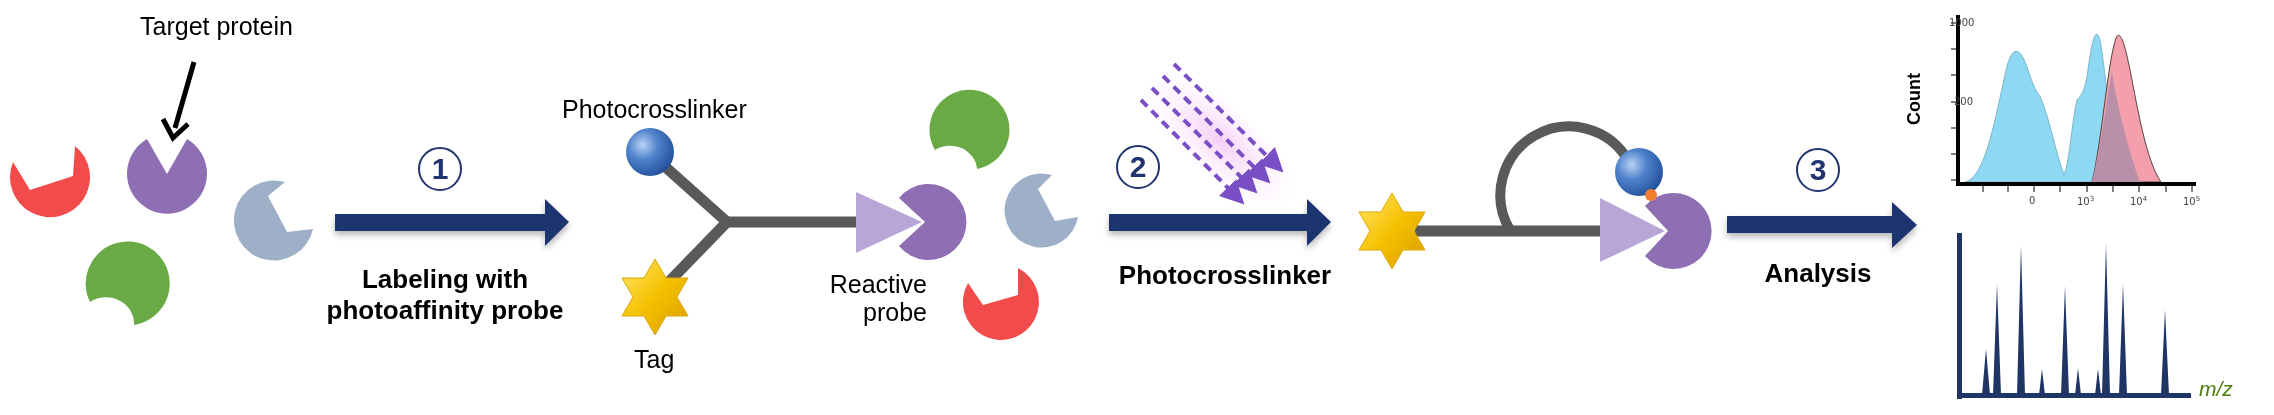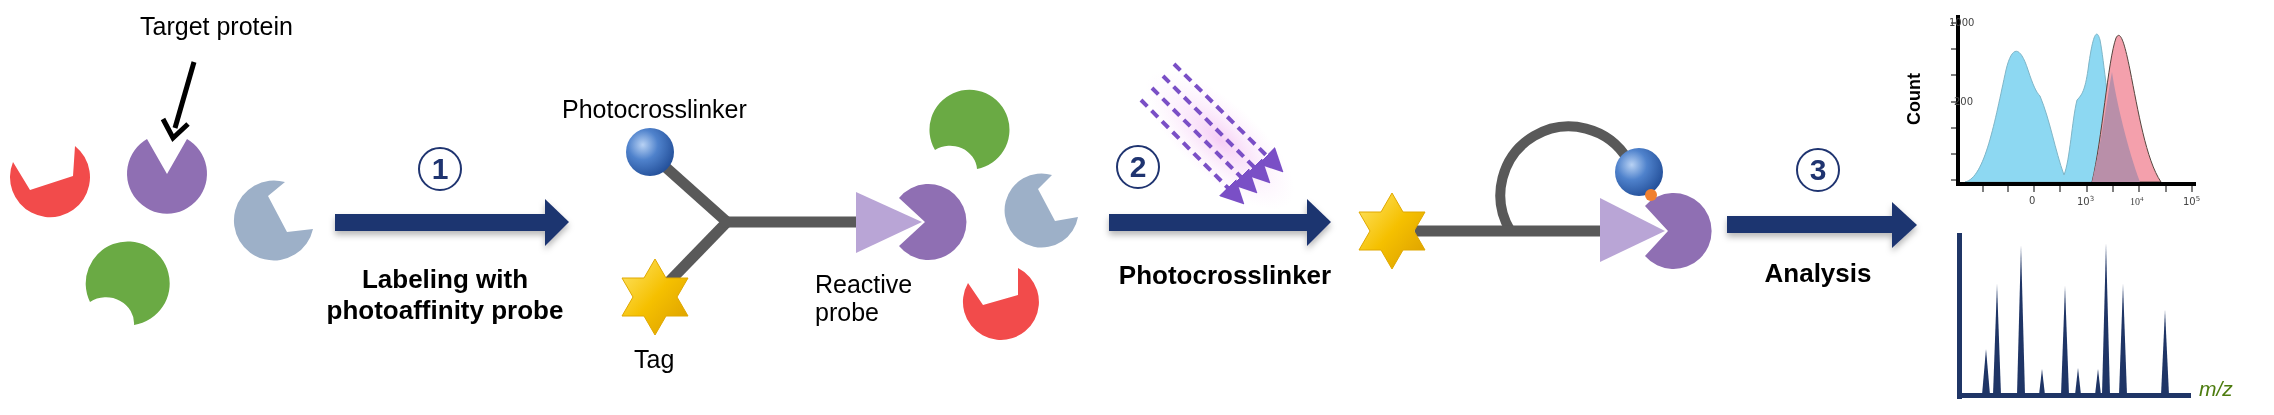--- a/index.html
+++ b/index.html
@@ -148,38 +148,38 @@
     <path d="M2095,395 L2098,369 L2101,395 Z"></path>
     <path d="M2102,395 L2106,243 L2110,395 Z"></path>
     <path d="M2119,395 L2123,284 L2127,395 Z"></path>
     <path d="M2161,395 L2165,310 L2169,395 Z"></path>
   </g>
 </svg>
 
 <div class="lbl reg" style="left:140px;top:14px;">Target protein</div>
 <div class="lbl reg" style="left:562px;top:97px;">Photocrosslinker</div>
 <div class="lbl reg" style="left:634px;top:347px;">Tag</div>
-<div class="lbl reg" style="left:815px;top:270px;text-align:left;width:112px;line-height:28px;">
+<div class="lbl reg" style="left:815px;top:270px;text-align:right;width:112px;line-height:28px;">
   <div>Reactive</div>
   <div>probe</div>
 </div>
 
 <div class="step-num" style="left:418px;top:147px;">1</div>
 <div class="step-num" style="left:1116px;top:145px;">2</div>
 <div class="step-num" style="left:1796px;top:148px;">3</div>
 
 <div class="lbl bold" style="left:305px;top:264px;width:280px;line-height:31px;text-align:center;">
   <div>Labeling with</div>
   <div>photoaffinity probe</div>
 </div>
 <div class="lbl bold" style="left:1095px;top:262px;width:260px;">Photocrosslinker</div>
 <div class="lbl bold" style="left:1748px;top:260px;width:140px;">Analysis</div>
 
 <div class="lbl" style="left:1905px;top:90px;font-size:18px;font-weight:bold;transform:rotate(-90deg);transform-origin:left top;top:125px;">Count</div>
 <div class="ax-tick" style="left:1924px;top:17px;">1000</div>
 <div class="ax-tick" style="left:1929px;top:96px;">200</div>
 <div class="ax-tick" style="left:2004px;top:195px;">0</div>
 <div class="ax-tick" style="left:2052px;top:195px;"><span>10</span><sup style="font-size:7px">3</sup></div>
-<div class="ax-tick" style="left:2105px;top:195px;font-family:Liberation Serif, serif;"><span>10</span><sup style="font-size:7px">4</sup></div>
+<div class="ax-tick" style="left:2105px;top:195px;"><span>10</span><sup style="font-size:7px">4</sup></div>
 <div class="ax-tick" style="left:2158px;top:195px;"><span>10</span><sup style="font-size:7px">5</sup></div>
 
 <div class="lbl" style="left:2199px;top:378px;font-size:21px;font-style:italic;color:#4d7c0f;">m/z</div>
 </div>
 
 </body></html>

